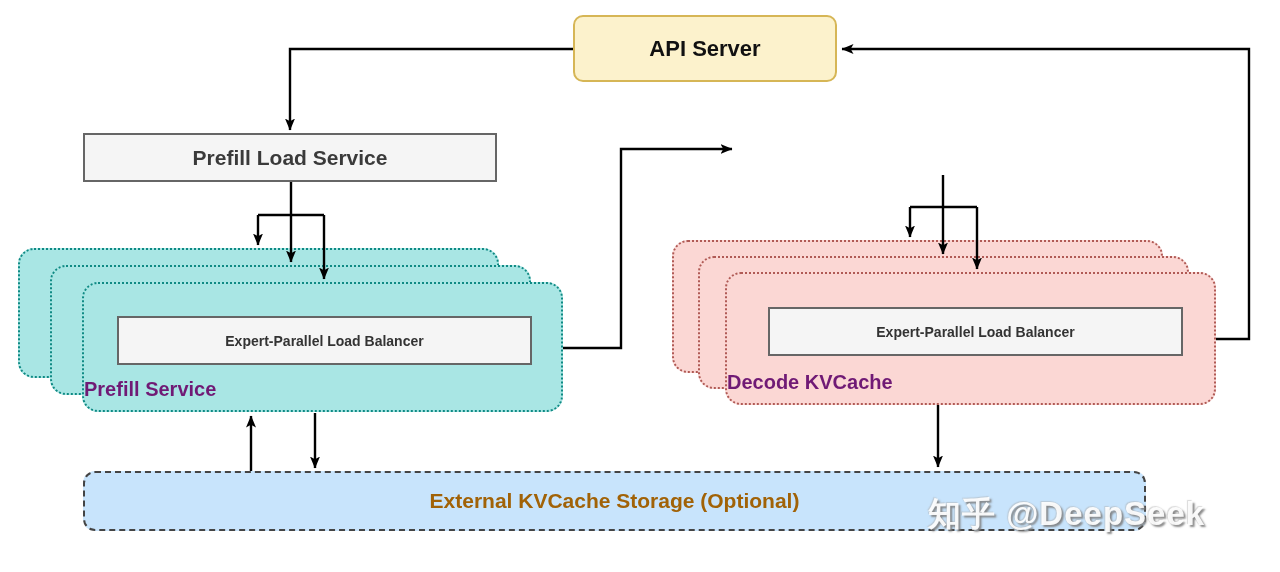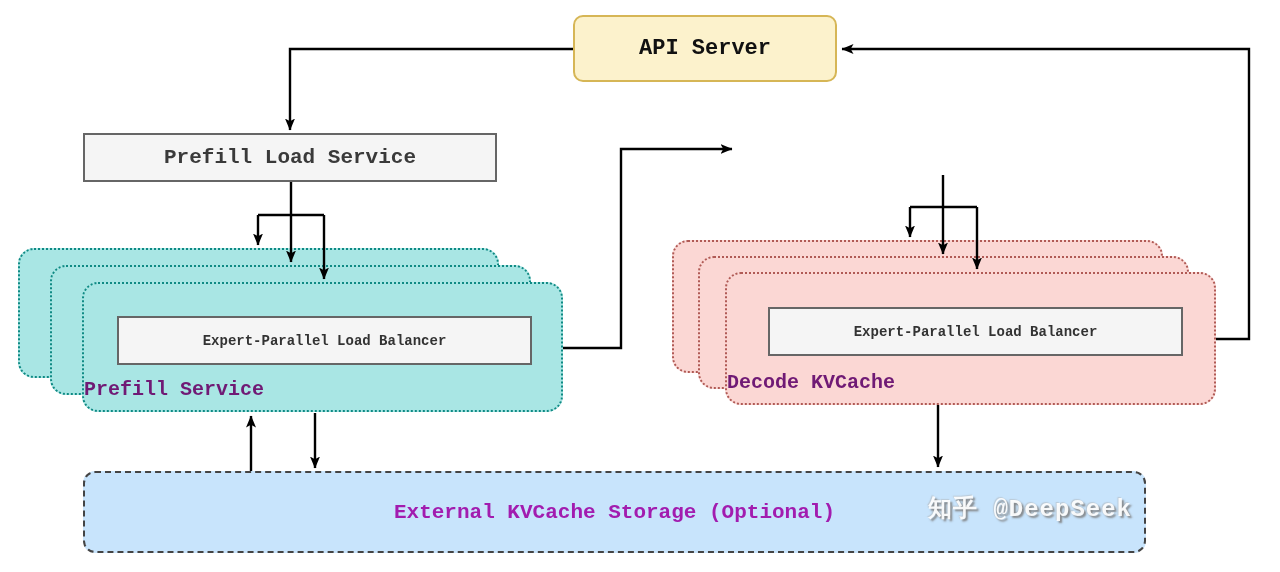--- a/index.html
+++ b/index.html
@@ -1,18 +1,18 @@
 <!DOCTYPE html>
 <html><head>
 <meta charset="utf-8">
 <style>
   html,body{margin:0;padding:0;background:#ffffff;}
   .canvas{
     position:relative;width:1280px;height:572px;background:#ffffff;
-    font-family:Liberation Mono, monospace;overflow:hidden;
+    font-family:Liberation Sans, sans-serif;overflow:hidden;
   }
   .node{
     position:absolute;display:flex;align-items:center;justify-content:center;
     box-sizing:border-box;text-align:center;
   }
   .api-server{
     left:573px;top:15px;width:264px;height:67px;
     background:#FCF2CC;border:2px solid #D6B656;border-radius:10px;
     font-size:22px;font-weight:bold;color:#111111;
   }
@@ -31,27 +31,27 @@
     position:absolute;display:flex;align-items:center;justify-content:center;
     box-sizing:content-box;width:411px;height:45px;
     background:#F5F5F5;border:2px solid #666666;
     font-size:14px;font-weight:bold;color:#333333;
   }
   .service-label{
     position:absolute;left:0;right:0;bottom:9px;text-align:left;
     font-size:20px;font-weight:bold;color:#701a75;
   }
   .kv-box{
-    left:83px;top:471px;width:1063px;height:82px;
+    left:83px;top:471px;width:1063px;height:60px;
     background:#C8E4FC;border:2px dashed #444444;border-radius:12px;
-    font-size:21px;font-weight:bold;color:#a21caf;
+    font-size:21px;font-weight:bold;color:#a16207;
   }
   .watermark{
     position:absolute;left:928px;top:492px;z-index:20;white-space:nowrap;
-    font-size:24px;font-weight:600;color:rgba(255,255,255,0.92);
+    font-size:33px;font-weight:600;color:rgba(255,255,255,0.92);
     text-shadow:2px 2px 2px rgba(125,125,125,0.9),-1px -1px 1px rgba(170,170,170,0.45);
     letter-spacing:1px;
   }
   .overlay{position:absolute;left:0;top:0;width:1280px;height:572px;z-index:10;pointer-events:none;}
 </style>
 </head>
 <body>
 
 <div class="canvas">
 

